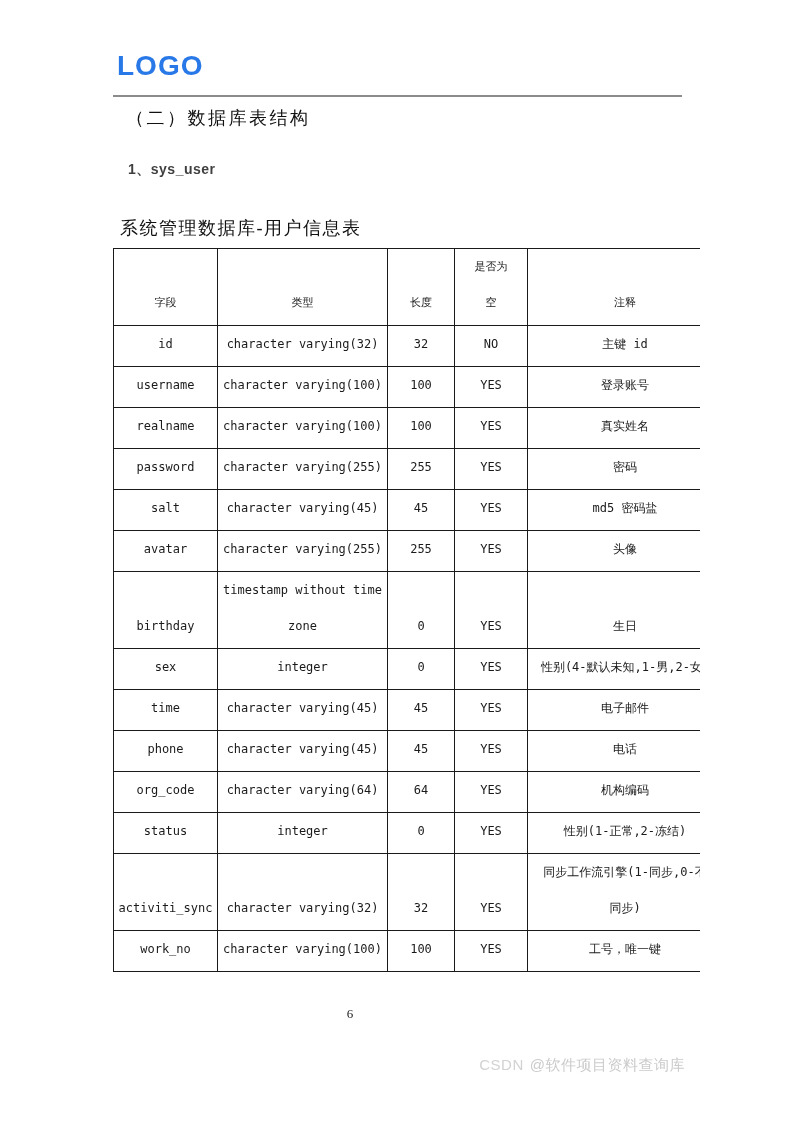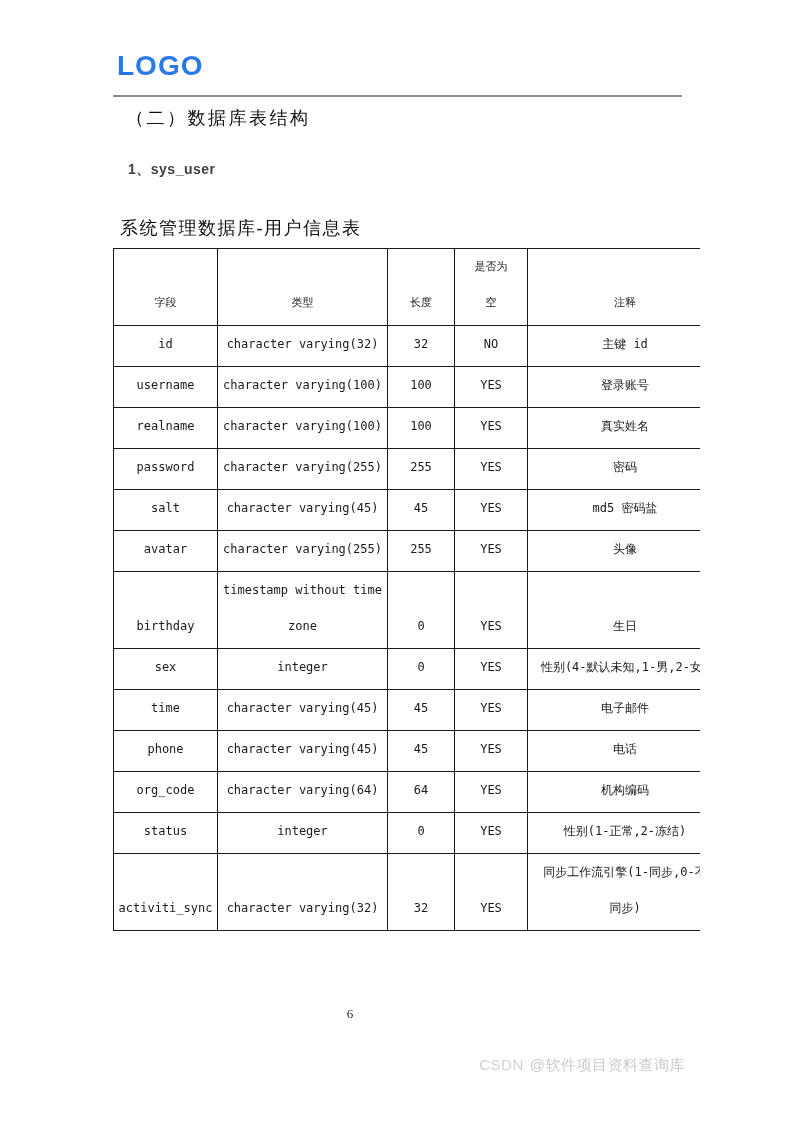--- a/index.html
+++ b/index.html
@@ -220,20 +220,27 @@
           <td>性别(1-正常,2-冻结)</td>
         </tr>
         <tr class="tall">
           <td>activiti_sync</td>
           <td>character varying(32)</td>
           <td>32</td>
           <td>YES</td>
           <td>同步工作流引擎(1-同步,0-不
 同步)</td>
         </tr>
+        <tr>
+          <td>work_no</td>
+          <td>character varying(100)</td>
+          <td>100</td>
+          <td>YES</td>
+          <td>工号，唯一键</td>
+        </tr>
       </tbody>
   </table>
 
   <div class="page-number">6</div>
 
   <div class="watermark">
     <span class="brand">CSDN</span><span>@软件项目资料查询库</span>
   </div>
 
 </div>

